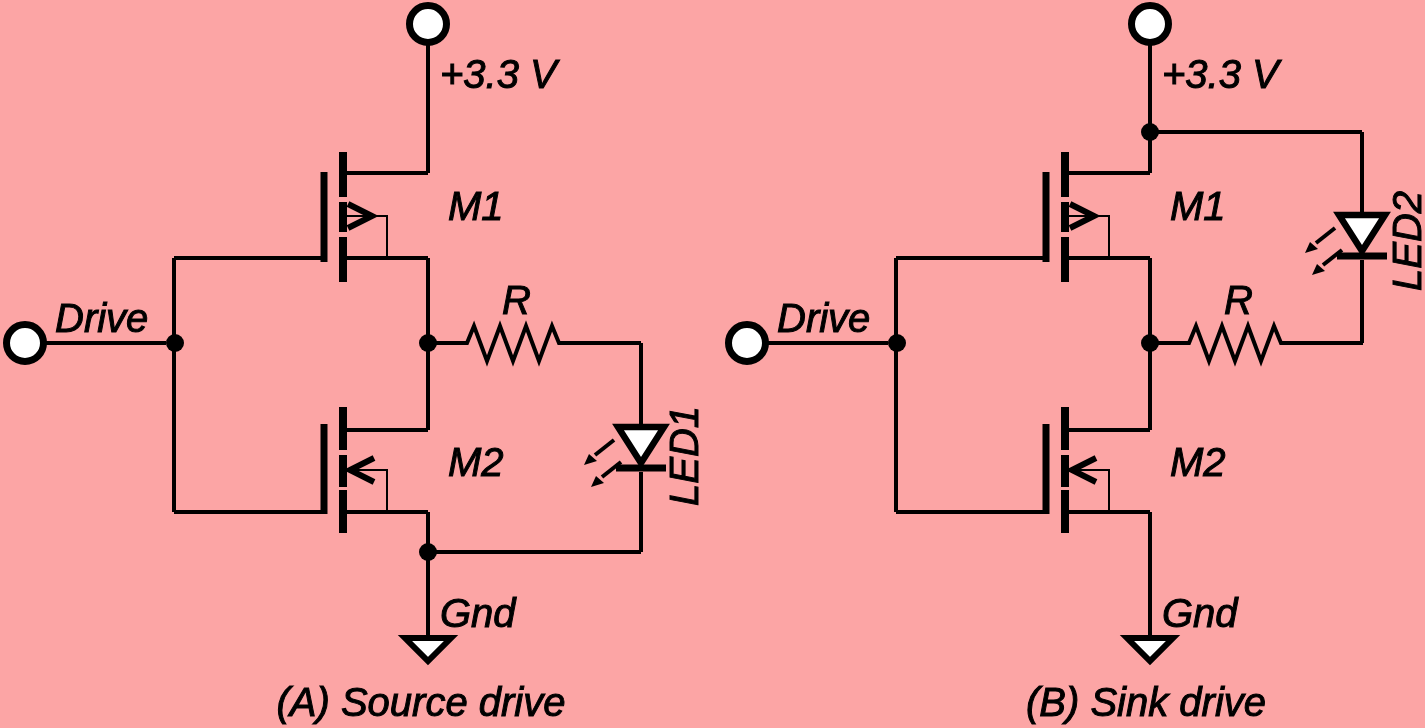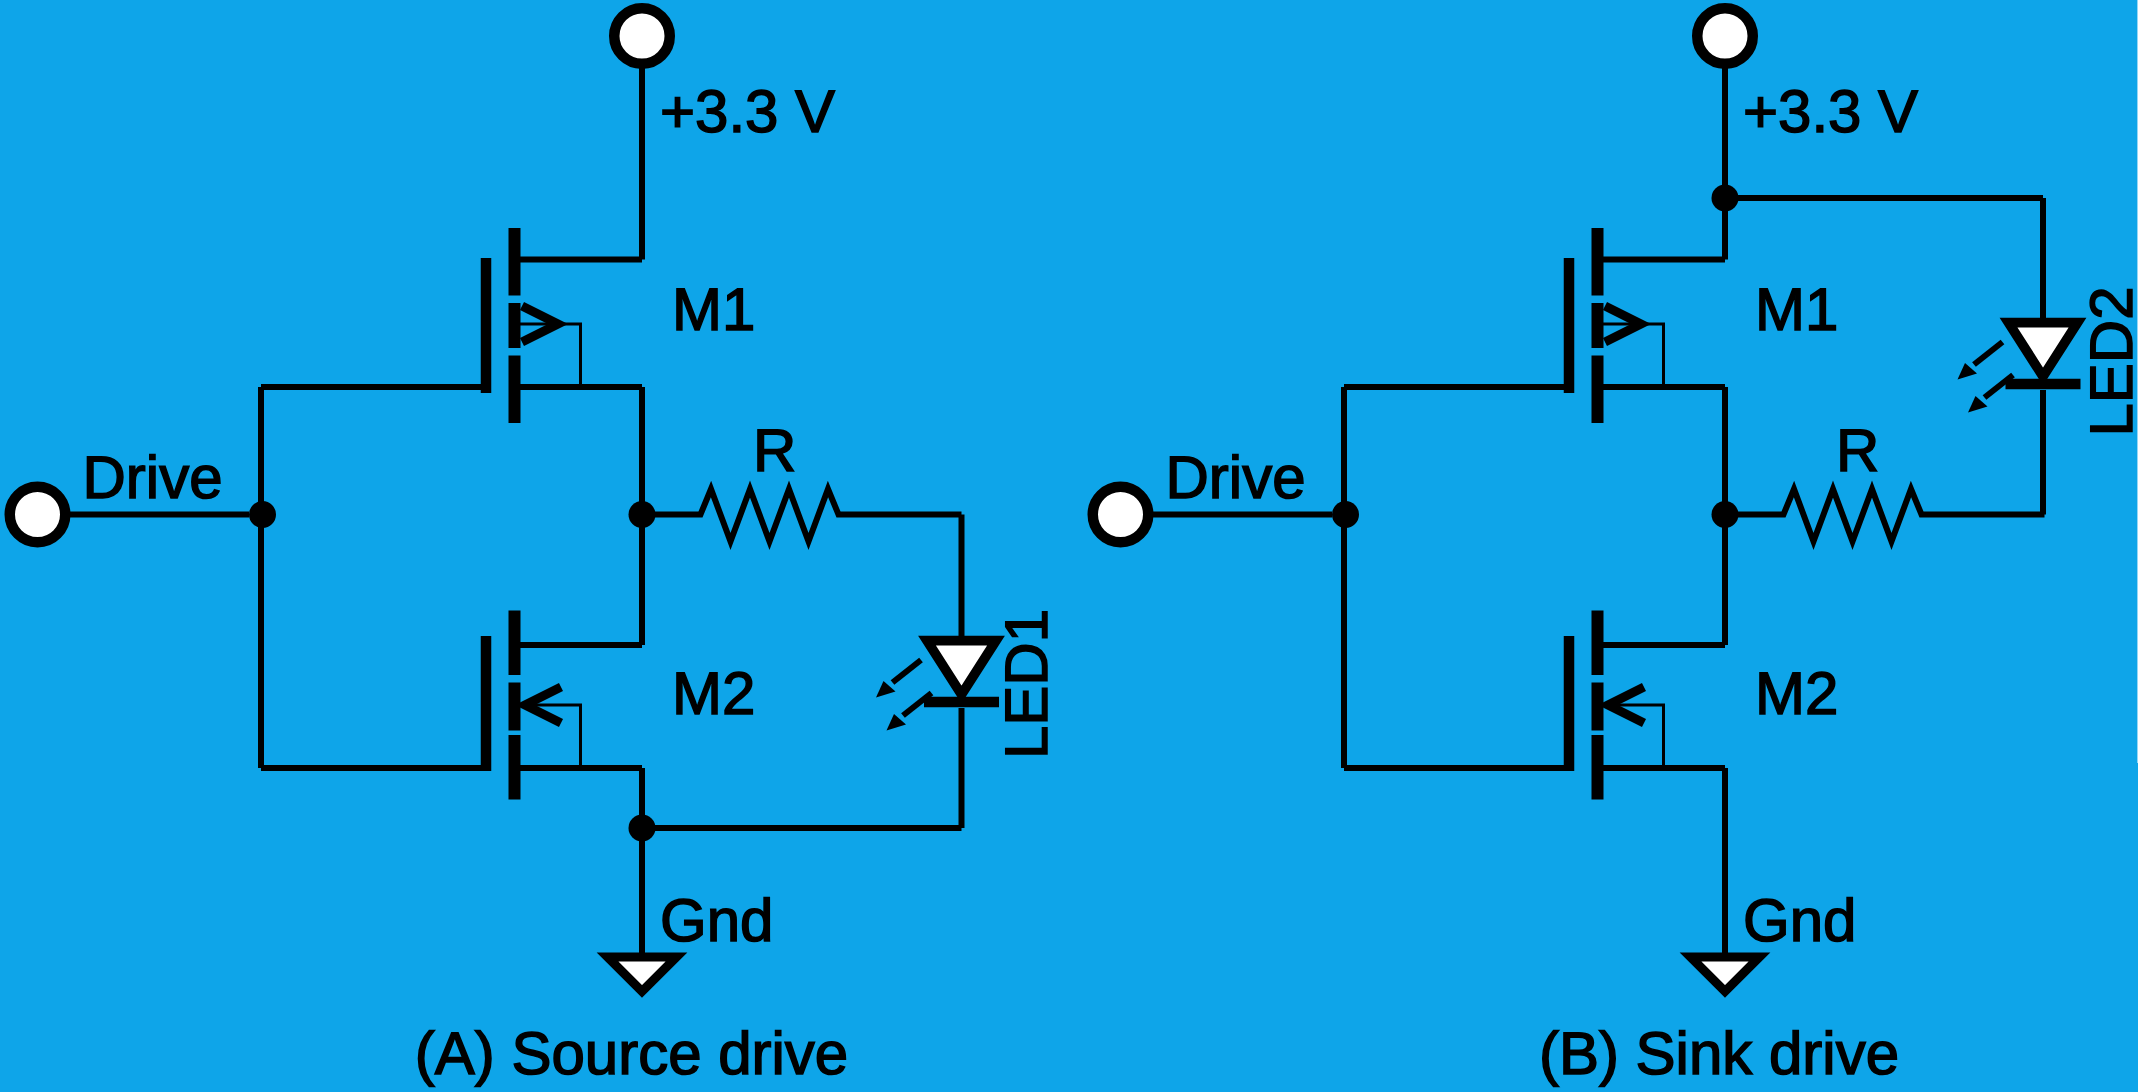--- a/index.html
+++ b/index.html
@@ -1,21 +1,22 @@
 <!DOCTYPE html>
 <html><head>
 <meta charset="utf-8">
 <style>
   html, body { margin: 0; padding: 0; background: #ffffff; }
   .figure-canvas {
     position: relative;
     width: 1425px;
     height: 728px;
-    background: #0ea5e9;
+    background: #fca5a5;
     overflow: hidden;
+    font-style: italic;
   }
   svg text {
     font-family: "Liberation Sans", "DejaVu Sans", sans-serif;
     font-size: 40px;
     fill: #000000;
   }
 </style>
 </head>
 <body>
 

